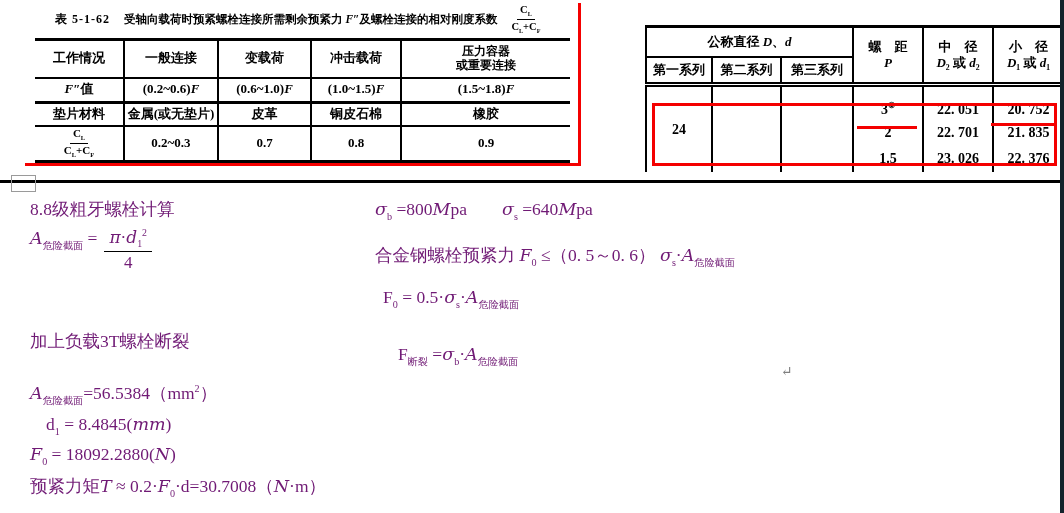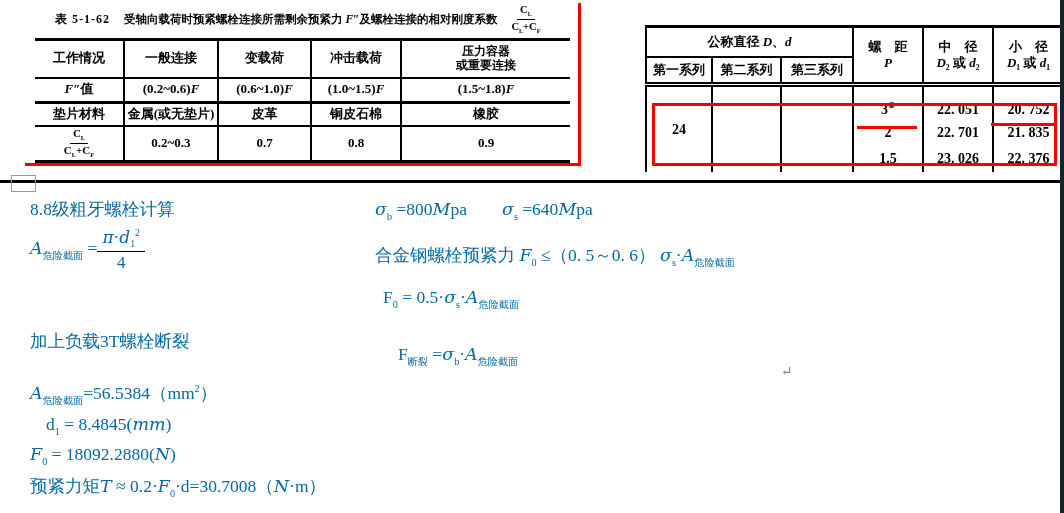--- a/index.html
+++ b/index.html
@@ -53,24 +53,24 @@
   .red-vline   { left:578px; top:3px;   width:3px;  height:162px; background:#f40000; }
   .red-hline   { left:25px;  top:163px; width:556px; height:3px;  background:#f40000; }
   .red-box     { left:652px; top:103px; width:405px; height:63px; border:3px solid #f40000; box-sizing:border-box; background:transparent; }
   .red-under-a { left:857px; top:126px; width:60px; height:3px; background:#f40000; }
   .red-under-b { left:991px; top:123px; width:63px; height:3px; background:#f40000; }
   .divider     { left:0;     top:180px; width:1064px; height:3px; background:#000; }
   .edge-line   { left:1060px; top:0;    width:4px; height:513px; background:#13242c; }
   .anchor-rect { left:11px;  top:175px; width:23px; height:15px; border:1.5px solid #9a9a9a; background:transparent; }
 
   
-  .cline { position:absolute; white-space:nowrap; font-size:17.5px; color:#0369a1; }
+  .cline { position:absolute; white-space:nowrap; font-size:17.5px; color:#701a75; }
   .cline i { font-family:"DejaVu Serif","Liberation Serif",serif; }
   sub { font-size:58%; } sup { font-size:58%; }
-  .formula-row { display:flex; align-items:center; }
+  .formula-row { display:flex; gap:7px; }
   .big-frac { font-size:17px; }
   .big-frac .num { border-bottom:1.5px solid #000; padding:0 5px 2px 5px; }
   .big-frac .den { padding-top:2px; }
 
   .pos-l1 { left:30px;  top:197px; }
   .pos-l2 { left:30px;  top:228px; }
   .pos-l3 { left:30px;  top:287px; }
   .pos-l4 { left:30px;  top:329px; }
   .pos-l5 { left:30px;  top:381px; }
   .pos-l6 { left:46px;  top:414px; }

